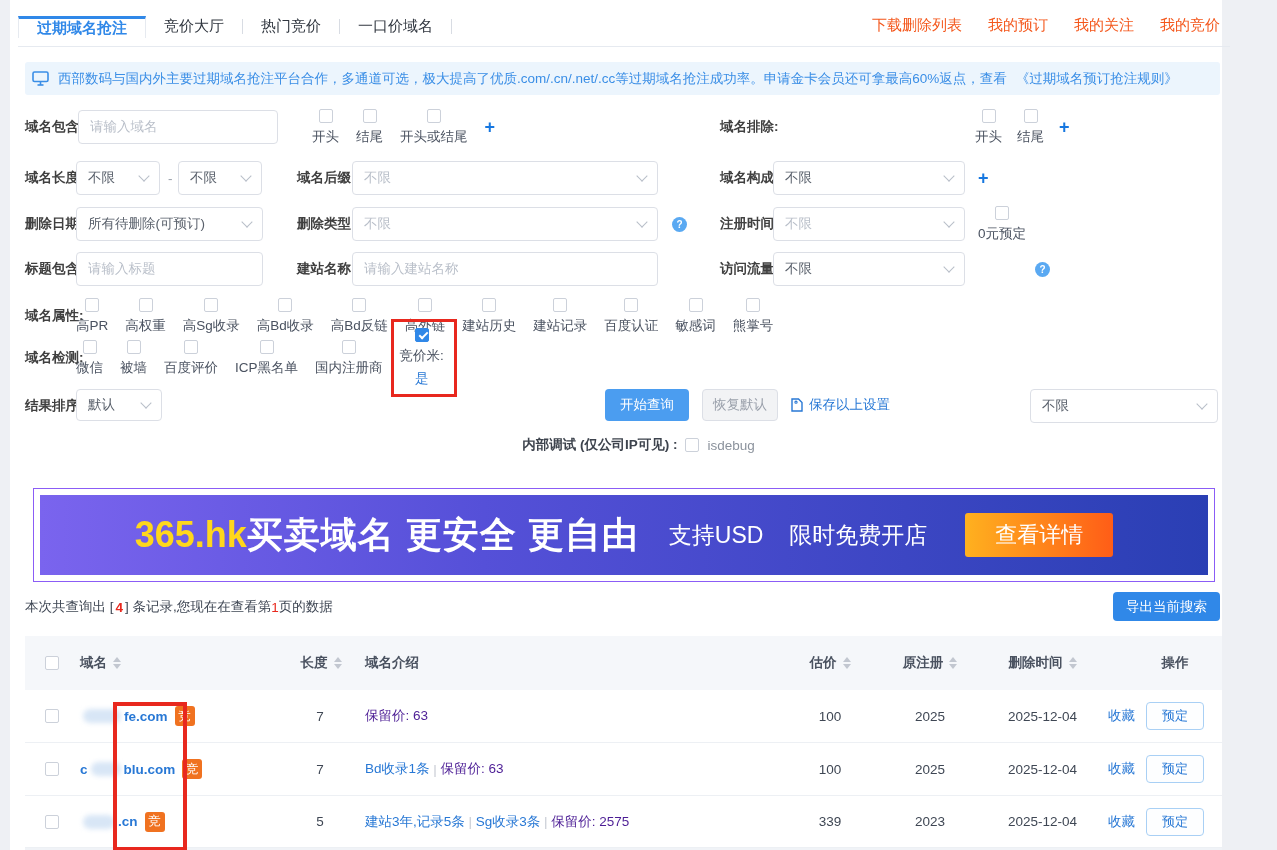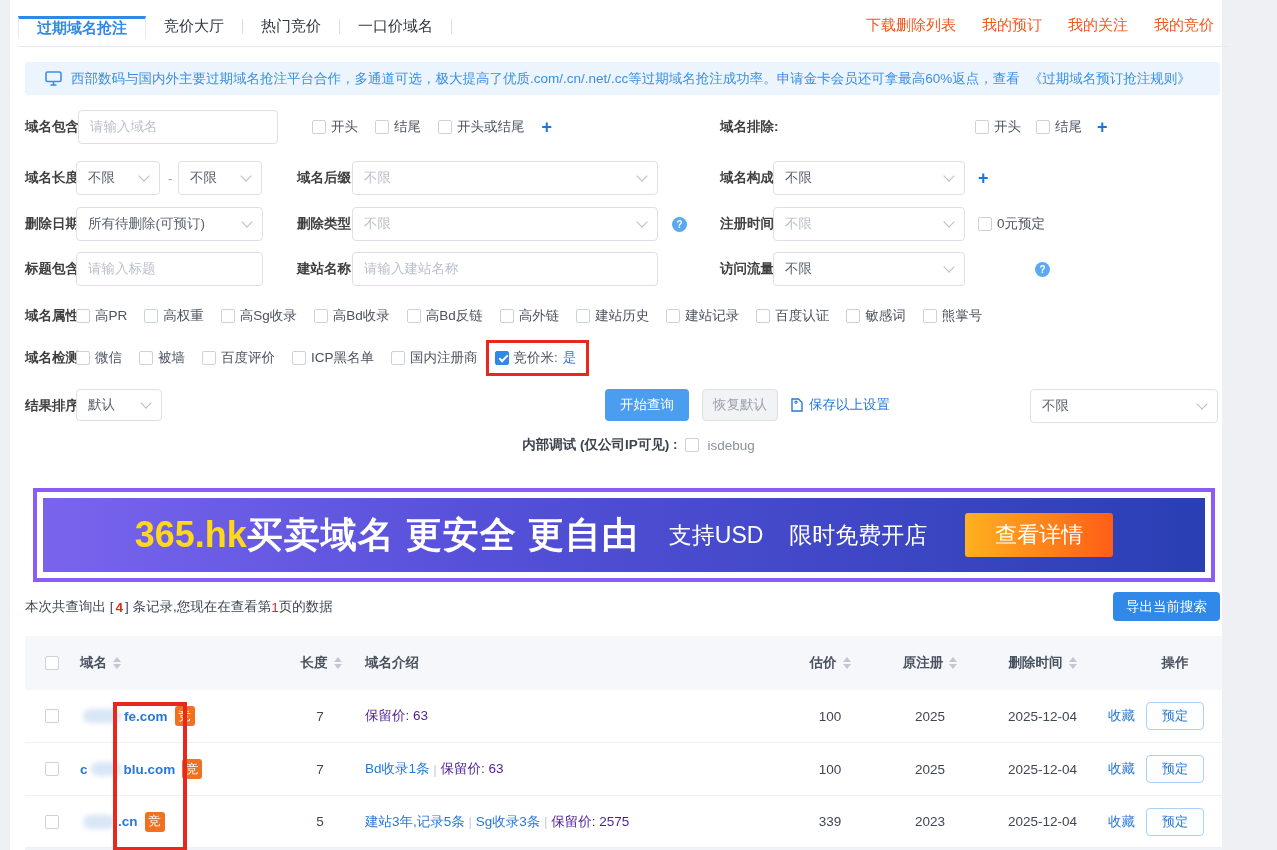--- a/index.html
+++ b/index.html
@@ -6,58 +6,58 @@
   .stage{position:relative;width:1277px;height:850px;background:#fff;overflow:hidden;margin:0 auto;}
   .edge{position:absolute;top:0;height:850px;background:#eef0f4;}
   .edge.l{left:0;width:10px;}
   .edge.r{left:1222px;width:55px;}
 
   
   .tabbar{position:absolute;left:18px;top:6px;width:1212px;height:41px;display:flex;align-items:center;border-bottom:1px solid #e6eaf0;box-sizing:border-box;font-family:Liberation Mono, monospace;}
   .tab{display:flex;align-items:center;padding:0 18px;font-size:15px;color:#30363f;cursor:pointer;}
   .tab.active{border-top:3px solid #3088e8;border-left:1px solid #e6eaf0;border-right:1px solid #e6eaf0;color:#3088e8;background:#fff;margin-bottom:-1px;font-weight:600;}
   .tabdiv{width:1px;height:15px;background:#d8dce3;align-self:center;}
-  .toplinks{position:absolute;top:16px;right:63px;display:flex;gap:26px;font-size:15px;color:#f4571c;}
+  .toplinks{position:absolute;top:16px;right:57px;display:flex;gap:26px;font-size:15px;color:#f4571c;}
   .toplinks span{cursor:pointer;}
 
   
-  .notice{position:absolute;left:25px;top:62px;width:1195px;height:33px;background:#ecf5fd;border-radius:3px;display:flex;align-items:center;gap:9px;padding-left:20px;box-sizing:border-box;font-size:13.5px;color:#3a8ee6;}
+  .notice{position:absolute;left:25px;top:62px;width:1195px;height:33px;background:#ecf5fd;border-radius:3px;display:flex;align-items:center;gap:9px;padding-left:7px;box-sizing:border-box;font-size:13.5px;color:#3a8ee6;}
   .notice .rule{cursor:pointer;}
 
   
   .frow{position:absolute;left:0;width:1277px;height:34px;}
   .flbl{position:absolute;top:0;height:34px;display:flex;align-items:center;font-size:13.5px;font-weight:600;color:#404040;white-space:nowrap;}
   .inp{position:absolute;top:0;height:34px;border:1px solid #dcdfe6;border-radius:4px;background:#fff;display:flex;align-items:center;padding:0 11px;box-sizing:border-box;font-size:13.5px;}
   .sel{justify-content:space-between;}
   .ph{color:#b9bfc9;}
   .val{color:#59606b;}
   .chev{width:7px;height:7px;border-right:1.5px solid #b8bec8;border-bottom:1.5px solid #b8bec8;transform:rotate(45deg);margin-top:-4px;flex:none;}
   .minichev{width:5px;height:5px;border-right:1.4px solid #8a919e;border-bottom:1.4px solid #8a919e;transform:rotate(45deg);margin:-2px 0 0 7px;}
   .cgroup{position:absolute;top:0;height:34px;display:flex;align-items:center;}
-  .cbitem{display:inline-flex;align-items:center;gap:5px;font-size:13.5px;color:#4a5260;cursor:pointer;white-space:nowrap;}
+  .cbitem{display:inline-flex;align-items:center;gap:5px;font-size:13.5px;color:#4a5260;cursor:pointer;white-space:nowrap;flex-direction:column;}
   .cb{width:14px;height:14px;border:1px solid #ccd1da;border-radius:2px;background:#fff;box-sizing:border-box;flex:none;}
   .cb.on{background:#3088e8;border-color:#3088e8;position:relative;}
   .cb.on::after{content:"";position:absolute;left:3px;top:3px;width:7px;height:3px;border-left:2px solid #fff;border-bottom:2px solid #fff;transform:rotate(-45deg);}
   .plus{color:#1677e0;font-weight:700;font-size:18px;cursor:pointer;}
   .help{width:15px;height:15px;border-radius:50%;background:#5aa9f2;color:#fff;font-size:10px;font-weight:700;display:inline-flex;align-items:center;justify-content:center;}
   .dash{color:#9aa1ac;}
   .blue-yes{color:#2878d5;}
   .special{position:relative;}
   .ring{position:absolute;left:-9px;right:-13px;top:-9px;bottom:-9px;border:3px solid #e8281e;pointer-events:none;}
 
   .btn-primary{position:absolute;top:0;height:32px;background:#4b9df0;border-radius:4px;color:#fff;font-size:13.5px;display:flex;align-items:center;justify-content:center;cursor:pointer;}
   .btn-plain{position:absolute;top:0;height:32px;background:#f2f3f5;border:1px solid #dcdfe6;border-radius:4px;color:#9aa0ab;font-size:13.5px;display:flex;align-items:center;justify-content:center;box-sizing:border-box;cursor:pointer;}
   .savelink{position:absolute;top:0;height:32px;display:flex;align-items:center;gap:5px;color:#2878d5;font-size:13.5px;cursor:pointer;}
 
   .debugrow{position:absolute;left:0;top:436px;width:1277px;display:flex;align-items:center;justify-content:center;gap:8px;font-size:13.5px;}
   .debugrow .dl{font-weight:600;color:#3d434d;}
   .debugrow .dv{color:#8b929c;}
 
   
-  .banner-wrap{position:absolute;left:33px;top:488px;width:1182px;height:94px;border:4px solid #8b5cf6;background:#fff;box-sizing:border-box;padding:6px;}
+  .banner-wrap{position:absolute;left:33px;top:488px;width:1182px;height:94px;border:1px solid #8b5cf6;background:#fff;box-sizing:border-box;padding:6px;}
   .banner{width:100%;height:100%;background:linear-gradient(90deg,#7a64ee 0%,#5550d8 38%,#2a3fb4 100%);display:flex;align-items:center;justify-content:center;gap:0;}
   .bn-hl{color:#ffd71c;font-size:36px;font-weight:700;}
   .bn-title{color:#fff;font-size:36px;font-weight:700;letter-spacing:1px;}
   .bn-sub{color:#fff;font-size:23px;margin-left:30px;}
   .bn-sub2{color:#fff;font-size:23px;margin-left:26px;}
   .bn-btn{margin-left:38px;width:148px;height:44px;background:linear-gradient(90deg,#ffb11f,#ff5d17);border-radius:3px;color:#fff;font-size:22px;display:flex;align-items:center;justify-content:center;cursor:pointer;}
 
   
   .summary{position:absolute;left:25px;top:592px;height:30px;display:flex;align-items:center;font-size:13.5px;color:#3f4754;}
   .summary .red{color:#e8281e;font-weight:700;padding:0 2px;}

